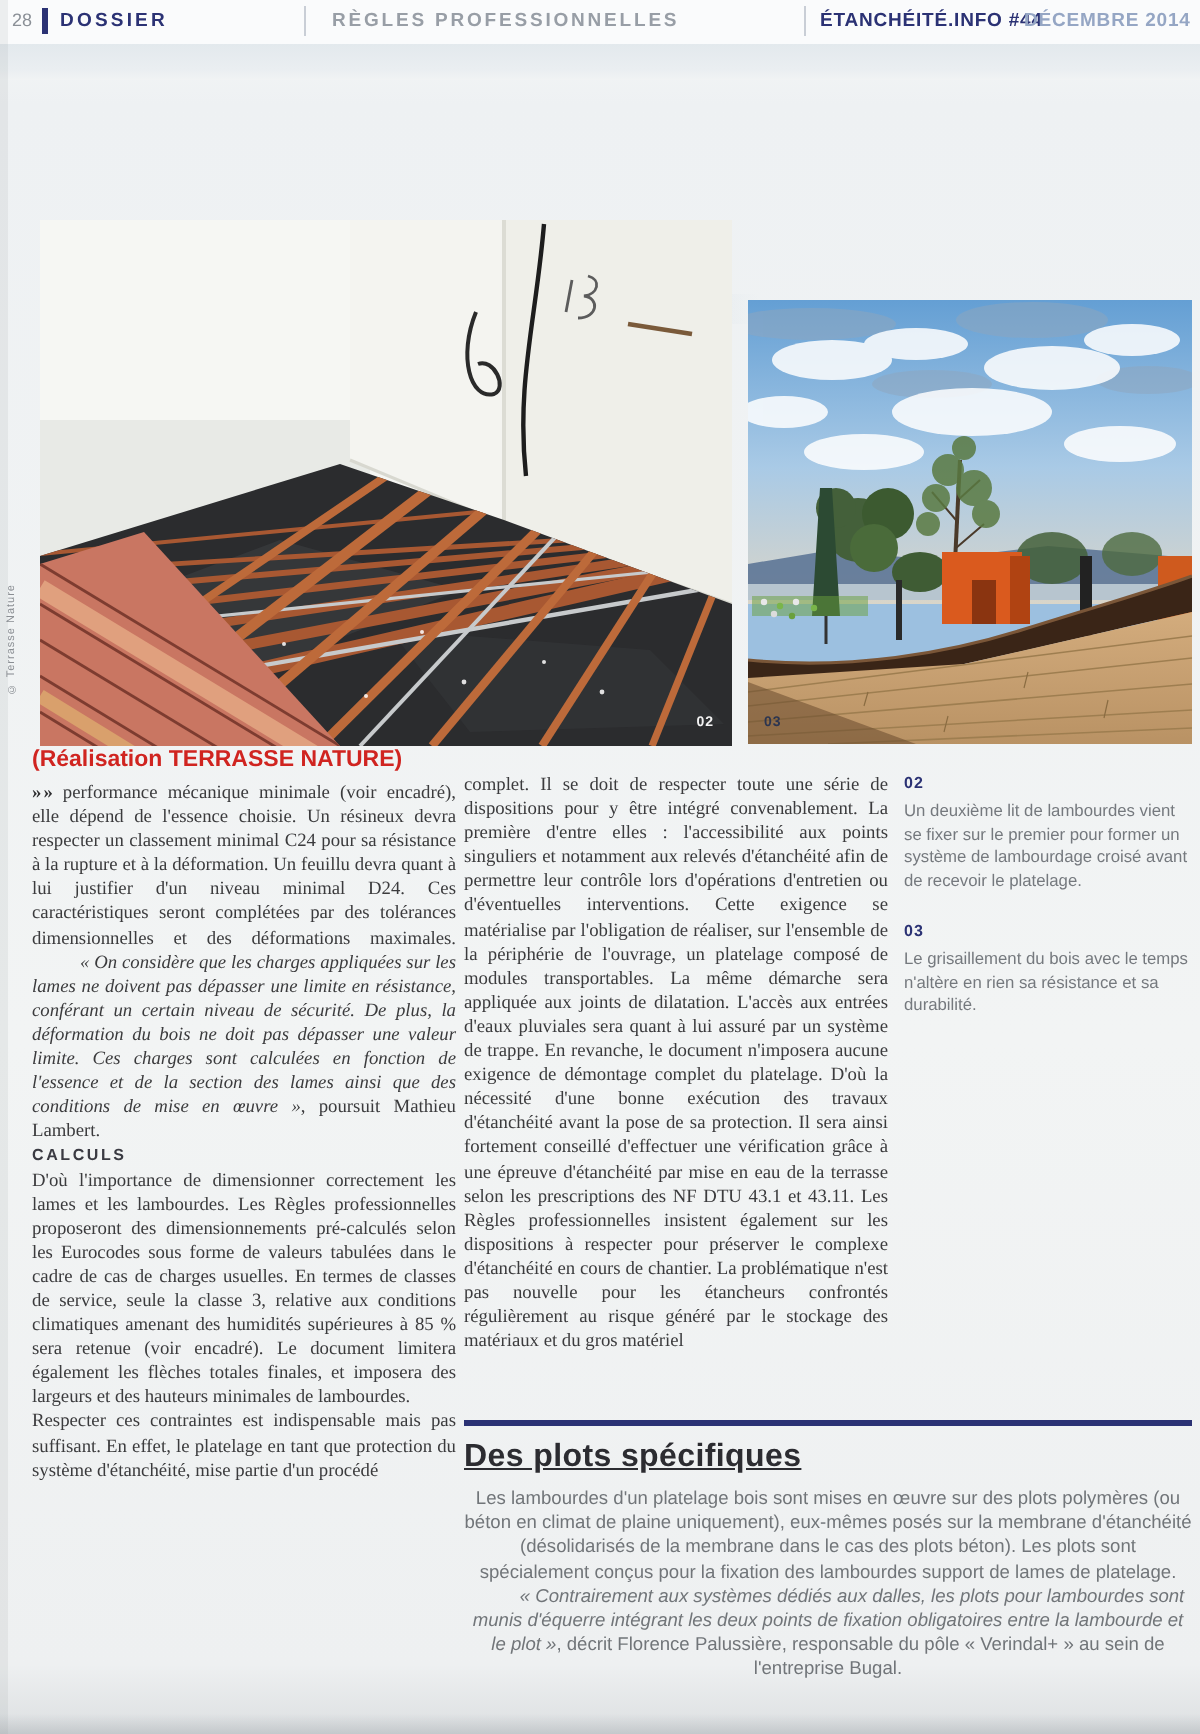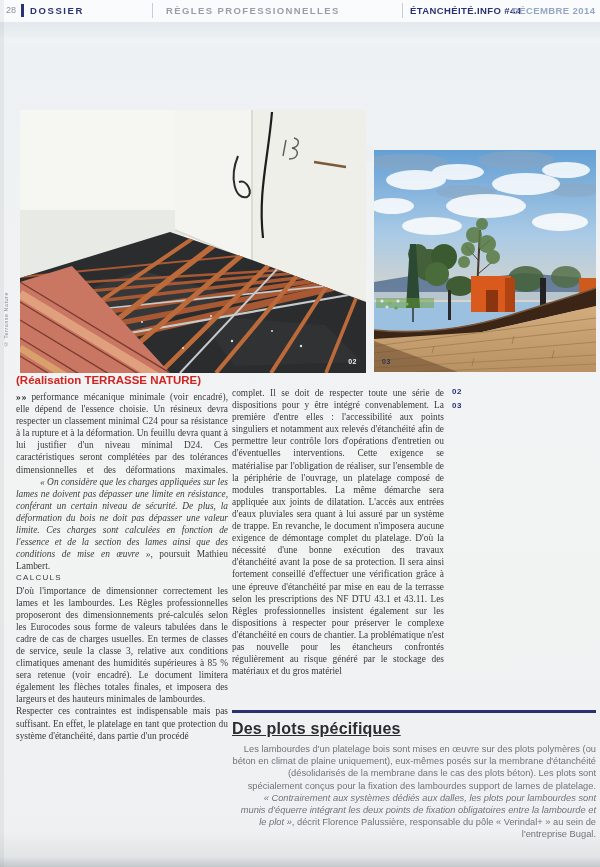--- a/index.html
+++ b/index.html
@@ -34,31 +34,31 @@
   .caption{position:absolute;left:16px;top:374px;width:300px;
            font-size:11.5px;font-weight:bold;color:#d02420;}
   
   .col{position:absolute;font-family:"Liberation Serif",serif;font-size:9.4px;line-height:12.1px;
        color:#3b3b3d;text-align:justify;}
   .col1{left:16px;top:391px;width:212px;}
   .col2{left:232px;top:387px;width:212px;}
   .col p{margin:0;}
   .marker{font-weight:bold;color:#2e2e30;letter-spacing:1px;padding-right:4px;}
   .quote{font-style:italic;margin-left:24px;}
-  .calculs{margin:9px 0 3px 0;font-family:"Liberation Sans",sans-serif;font-size:8px;font-weight:normal;
+  .calculs{margin:9px 0 3px 0;font-family:"Liberation Sans",sans-serif;font-size:8px;font-weight:bold;
            letter-spacing:1.3px;color:#3a3a42;}
   
   .sidebar{position:absolute;left:452px;top:386px;width:142px;font-size:8.4px;line-height:11.4px;color:#75797e;}
   .note-label{font-size:8px;font-weight:bold;color:#2b3274;letter-spacing:.5px;margin:0 0 3px 0;}
   .note-text{margin:0 0 14px 0;}
   
   .plots{position:absolute;left:232px;top:710px;width:364px;}
   .plots .rule{width:364px;height:3px;background:#2b3274;margin-bottom:7px;}
   .plots h2{margin:0 0 5px 0;font-size:16px;font-weight:bold;color:#2c2c31;letter-spacing:.2px;text-decoration:underline;}
-  .plots .body{font-size:9.3px;line-height:12.2px;color:#717579;text-align:right;}
+  .plots .body{font-size:9.3px;line-height:12.2px;color:#717579;text-align:center;}
   .bottom-edge{position:absolute;left:0;bottom:0;width:600px;height:10px;
                background:linear-gradient(180deg,rgba(160,168,172,0) 0%,rgba(150,158,163,0.35) 100%);}
   .left-edge{position:absolute;left:0;top:0;width:4px;height:867px;background:rgba(140,148,152,0.12);}
 </style>
 </head>
 <body>
 
 <div class="page">
 
   <div class="header">
@@ -256,30 +256,32 @@
     </svg>
     <div class="photo-label label-03">03</div>
   </div>
 
   <div class="caption">(Réalisation TERRASSE NATURE)</div>
 
   <div class="col col1">
     <p><span class="marker">»»</span><span>performance mécanique minimale (voir encadré), elle dépend de l'essence choisie. Un résineux devra respecter un classement minimal C24 pour sa résistance à la rupture et à la déformation. Un feuillu devra quant à lui justifier d'un niveau minimal D24. Ces caractéristiques seront complétées par des tolérances dimensionnelles et des déformations maximales. </span><span class="quote">« On considère que les charges appliquées sur les lames ne doivent pas dépasser une limite en résistance, conférant un certain niveau de sécurité. De plus, la déformation du bois ne doit pas dépasser une valeur limite. Ces charges sont calculées en fonction de l'essence et de la section des lames ainsi que des conditions de mise en œuvre »</span><span>, poursuit Mathieu Lambert.</span></p>
     <p class="calculs">CALCULS</p>
     <p>D'où l'importance de dimensionner correctement les lames et les lambourdes. Les Règles professionnelles proposeront des dimensionnements pré-calculés selon les Eurocodes sous forme de valeurs tabulées dans le cadre de cas de charges usuelles. En termes de classes de service, seule la classe 3, relative aux conditions climatiques amenant des humidités supérieures à 85 % sera retenue (voir encadré). Le document limitera également les flèches totales finales, et imposera des largeurs et des hauteurs minimales de lambourdes.</p>
-    <p>Respecter ces contraintes est indispensable mais pas suffisant. En effet, le platelage en tant que protection du système d'étanchéité, dans partie d'un procédé</p>
+    <p>Respecter ces contraintes est indispensable mais pas suffisant. En effet, le platelage en tant que protection du système d'étanchéité, mise partie d'un procédé</p>
   </div>
 
   <div class="col col2">
     <p>complet. Il se doit de respecter toute une série de dispositions pour y être intégré convenablement. La première d'entre elles : l'accessibilité aux points singuliers et notamment aux relevés d'étanchéité afin de permettre leur contrôle lors d'opérations d'entretien ou d'éventuelles interventions. Cette exigence se matérialise par l'obligation de réaliser, sur l'ensemble de la périphérie de l'ouvrage, un platelage composé de modules transportables. La même démarche sera appliquée aux joints de dilatation. L'accès aux entrées d'eaux pluviales sera quant à lui assuré par un système de trappe. En revanche, le document n'imposera aucune exigence de démontage complet du platelage. D'où la nécessité d'une bonne exécution des travaux d'étanchéité avant la pose de sa protection. Il sera ainsi fortement conseillé d'effectuer une vérification grâce à une épreuve d'étanchéité par mise en eau de la terrasse selon les prescriptions des NF DTU 43.1 et 43.11. Les Règles professionnelles insistent également sur les dispositions à respecter pour préserver le complexe d'étanchéité en cours de chantier. La problématique n'est pas nouvelle pour les étancheurs confrontés régulièrement au risque généré par le stockage des matériaux et du gros matériel</p>
   </div>
 
   <div class="sidebar">
     <p class="note-label">02</p>
+    <p class="note-text">Un deuxième lit de lambourdes vient se fixer sur le premier pour former un système de lambourdage croisé avant de recevoir le platelage.</p>
     <p class="note-label">03</p>
+    <p class="note-text">Le grisaillement du bois avec le temps n'altère en rien sa résistance et sa durabilité.</p>
   </div>
 
   <div class="plots">
     <div class="rule"></div>
     <h2>Des plots spécifiques</h2>
     <div class="body"><span>Les lambourdes d'un platelage bois sont mises en œuvre sur des plots polymères (ou béton en climat de plaine uniquement), eux-mêmes posés sur la membrane d'étanchéité (désolidarisés de la membrane dans le cas des plots béton). Les plots sont spécialement conçus pour la fixation des lambourdes support de lames de platelage. </span><span class="quote">« Contrairement aux systèmes dédiés aux dalles, les plots pour lambourdes sont munis d'équerre intégrant les deux points de fixation obligatoires entre la lambourde et le plot »</span><span>, décrit Florence Palussière, responsable du pôle « Verindal+ » au sein de l'entreprise Bugal.</span></div>
   </div>
 
   <div class="left-edge"></div>
   <div class="bottom-edge"></div>

